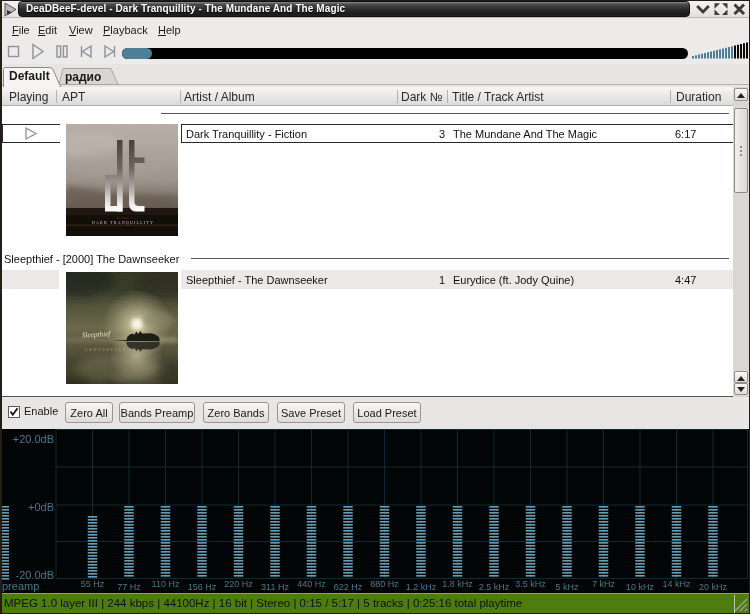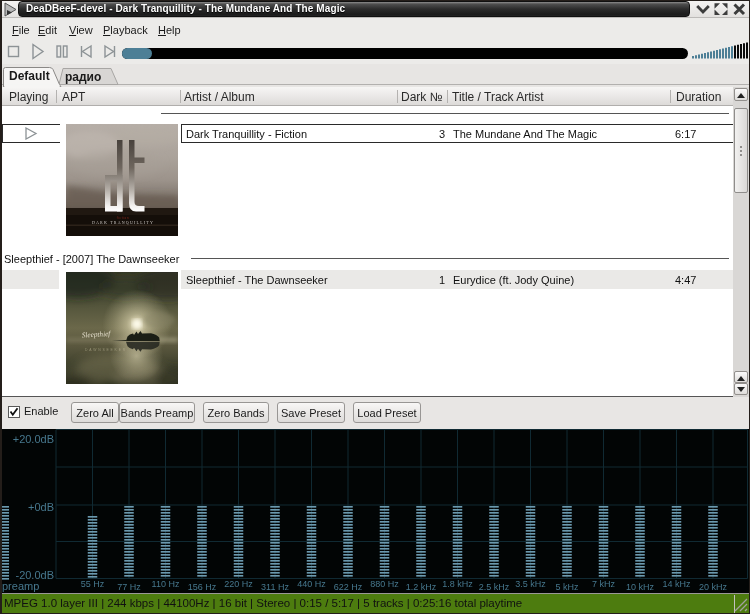--- a/index.html
+++ b/index.html
@@ -183,21 +183,21 @@
   <rect y="100.5" width="112" height="1.5" fill="#32281e" opacity="0.8"></rect>
   <g fill="url(#dtgrad)">
    <rect x="51" y="16" width="5.5" height="71.5"></rect>
    <path fill-rule="evenodd" d="M39,51 L56.5,51 L56.5,87.5 L39,87.5 Z M44.5,56.5 L51,56.5 L51,82 L44.5,82 Z"></path>
    <path d="M63,16 L68.5,16 L68.5,33.5 L78.5,33.5 L78.5,39 L68.5,39 L68.5,78 Q68.5,82 73,82 L78.5,82 L78.5,87.5 L70,87.5 Q63,87.5 63,79 Z"></path>
   </g>
   <text x="57" y="99.5" font-size="4" fill="#cac5c1" text-anchor="middle" letter-spacing="1.2" font-family="Liberation Serif,serif">DARK TRANQUILLITY</text>
   <text x="57" y="95.2" font-size="3" fill="#8e261c" text-anchor="middle" letter-spacing="0.7" font-family="Liberation Sans,sans-serif">fiction</text>
  </svg>
 
- <div class="grouphdr" style="left:2px;top:166px">Sleepthief - [2007] The Dawnseeker</div>
+ <div class="grouphdr" style="left:2px;top:166px">Sleepthief - [2000] The Dawnseeker</div>
  <div class="groupline" style="left:189px;top:171px;width:538px"></div>
 
  <div class="abs" style="left:0px;top:183px;width:57px;height:19px;background:#eae9e7"></div>
  <div class="abs" style="left:179px;top:183px;width:553px;height:19px;background:#eae9e7"></div>
  <div class="cell" style="left:184px;top:187px">Sleepthief - The Dawnseeker</div>
  <div class="cell" style="left:429px;top:187px;width:14px;text-align:right">1</div>
  <div class="cell" style="left:451px;top:187px">Eurydice (ft. Jody Quine)</div>
  <div class="cell" style="left:673px;top:187px">4:47</div>
 
  <svg class="abs" style="left:64px;top:185px" width="112" height="112" viewBox="0 0 112 112" id="art2">
@@ -275,21 +275,21 @@
       </div>
  </div>
 </div>
 
 <div class="abs" id="eqctrl">
  <svg class="abs" style="left:6px;top:9px" width="12" height="12" viewBox="0 0 12 12">
   <rect x="0.5" y="0.5" width="11" height="11" fill="#fff" stroke="#5a5a5a"></rect>
   <path d="M2.5,5.5 L4.8,8.8 L9.5,2.2" fill="none" stroke="#111" stroke-width="1.8"></path>
  </svg>
  <span class="abs" style="left:22px;top:8px;font-size:11px;color:#1a1a1a">Enable</span>
- <div class="btn" style="left:69px;width:48px">Zero All</div>
+ <div class="btn" style="left:63px;width:48px">Zero All</div>
  <div class="btn" style="left:117px;width:76px">Bands Preamp</div>
  <div class="btn" style="left:201px;width:66px">Zero Bands</div>
  <div class="btn" style="left:275px;width:68px">Save Preset</div>
  <div class="btn" style="left:351px;width:68px">Load Preset</div>
 </div>
 
 <svg class="abs" style="left:2px;top:429px;background:#020505" width="747" height="164" viewBox="0 0 747 164" id="eq">
  <line x1="54" y1="0.5" x2="745.5" y2="0.5" stroke="#102a33" stroke-width="1"></line>
  <line x1="54" y1="38" x2="745.5" y2="38" stroke="#102a33" stroke-width="1"></line>
  <line x1="54" y1="76" x2="745.5" y2="76" stroke="#102a33" stroke-width="1"></line>

